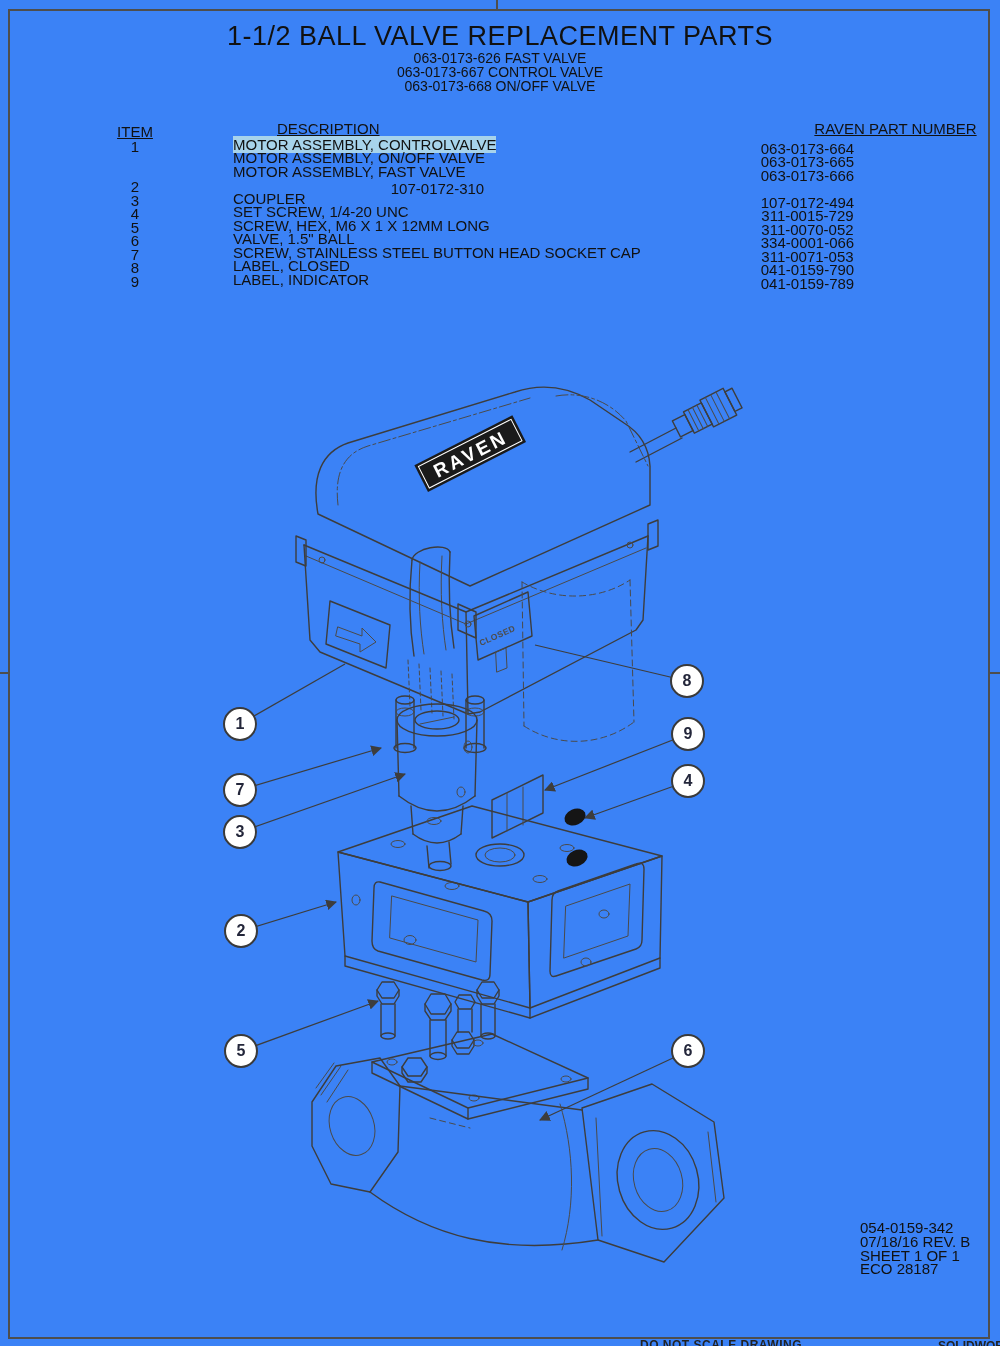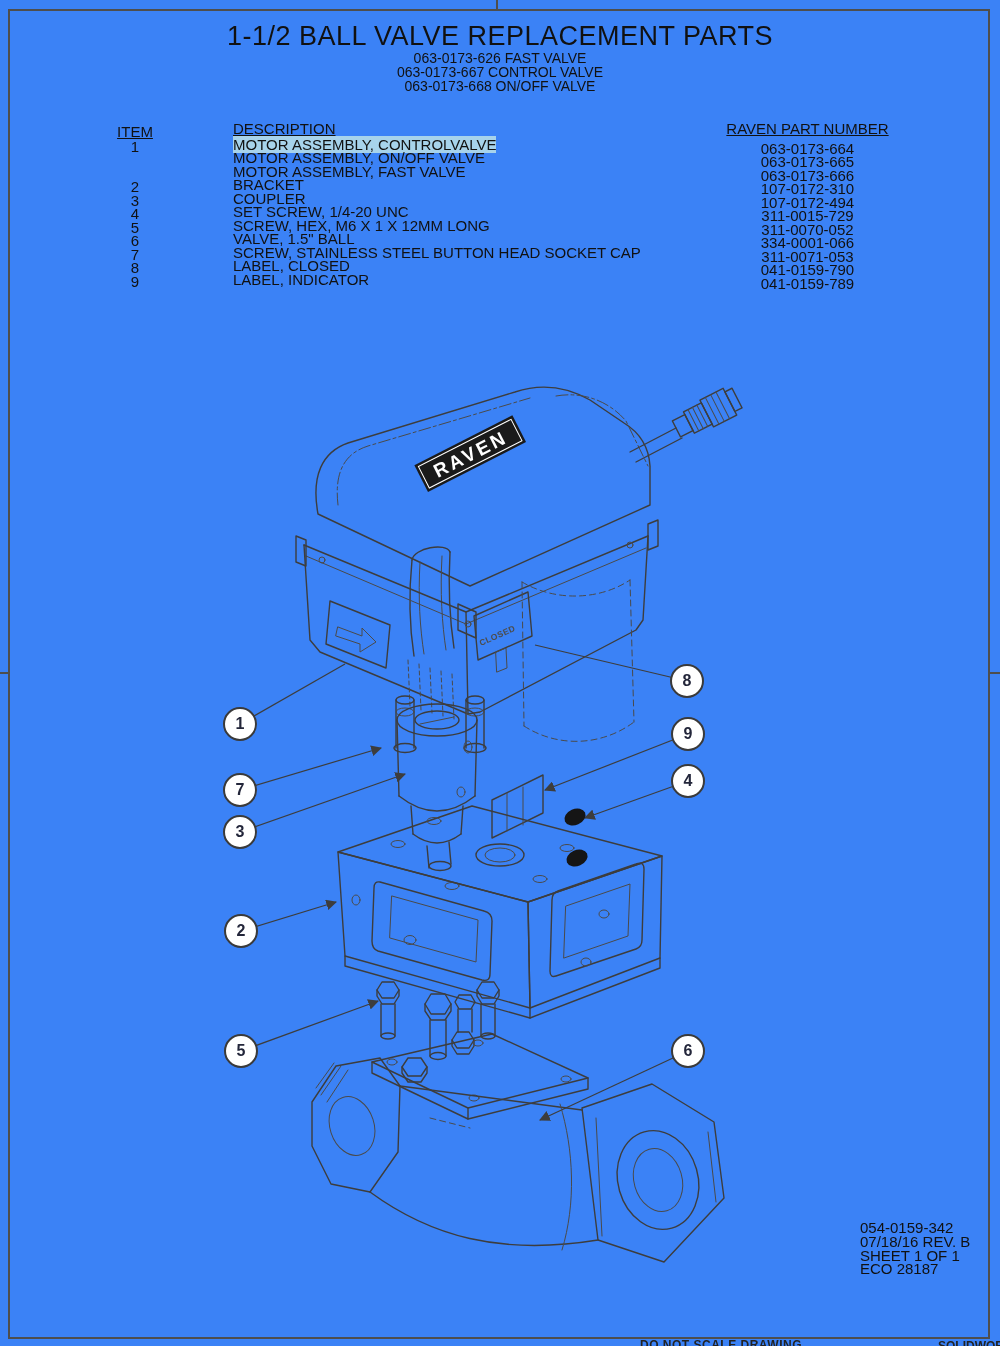--- a/index.html
+++ b/index.html
@@ -11,21 +11,21 @@
   .tick-left{left:0;top:672px;width:10px;height:2px;}
   .tick-right{left:989px;top:672px;width:11px;height:2px;}
 
   .header{position:absolute;top:21px;left:0;width:1000px;text-align:center;}
   .title{font-size:27px;line-height:30px;letter-spacing:.5px;}
   .subtitle{font-size:14px;line-height:14px;}
 
   .parts-table{position:absolute;top:122px;left:105px;width:800px;font-size:15px;
                line-height:13.45px;white-space:nowrap;}
   .thead,.trow{display:grid;grid-template-columns:60px 545px 195px;}
-  .thead{height:16px;}
+  .thead{height:16px;gap:44px;}
   .col-item{text-align:center;}
   .col-desc{padding-left:68px;}
   .col-part{text-align:center;}
   .thead .hu{text-decoration:underline;}
   .thead .col-item .hu{position:relative;top:3px;display:inline-block;}
   .trow .col-item span{position:relative;top:2px;}
   .trow .col-part span{position:relative;top:4px;display:inline-block;}
   .hl{background:#a7d3eb;margin-top:45px;}
 
   .drawing-svg{position:absolute;left:0;top:0;width:1000px;height:1346px;}
@@ -78,21 +78,20 @@
     </div>
 
     <div class="trow">
       <div class="col-item"><span></span></div>
       <div class="col-desc"><span>MOTOR ASSEMBLY, FAST VALVE</span></div>
       <div class="col-part"><span>063-0173-666</span></div>
     </div>
 
     <div class="trow">
       <div class="col-item"><span>2</span></div>
-      <div class="col-desc"><span>BRACKET</span></div>
       <div class="col-part"><span>107-0172-310</span></div>
     </div>
 
     <div class="trow">
       <div class="col-item"><span>3</span></div>
       <div class="col-desc"><span>COUPLER</span></div>
       <div class="col-part"><span>107-0172-494</span></div>
     </div>
 
     <div class="trow">

